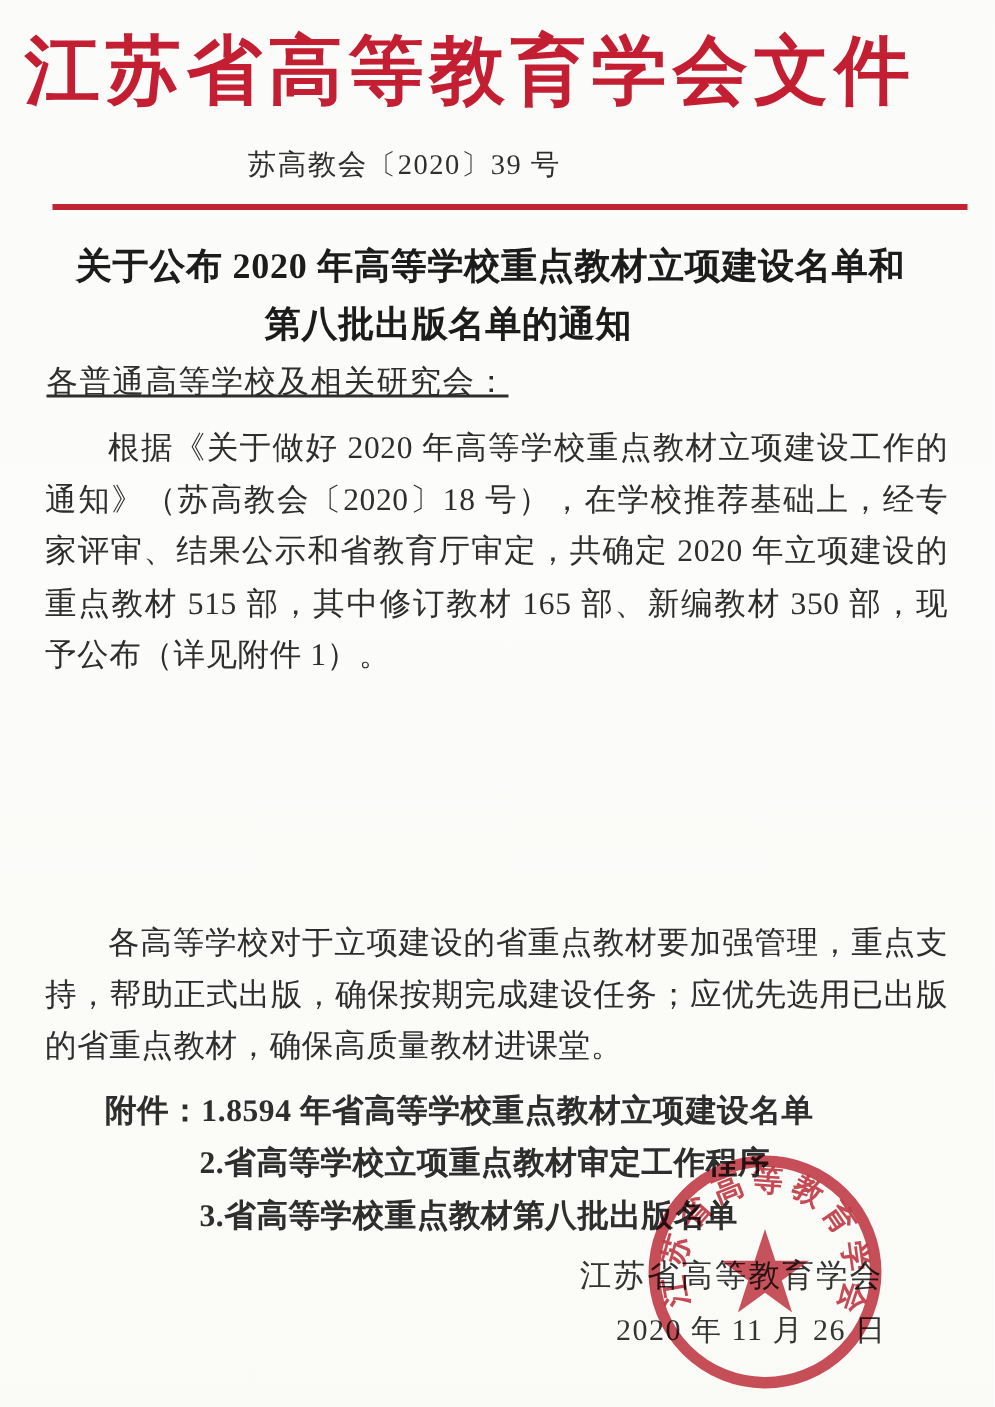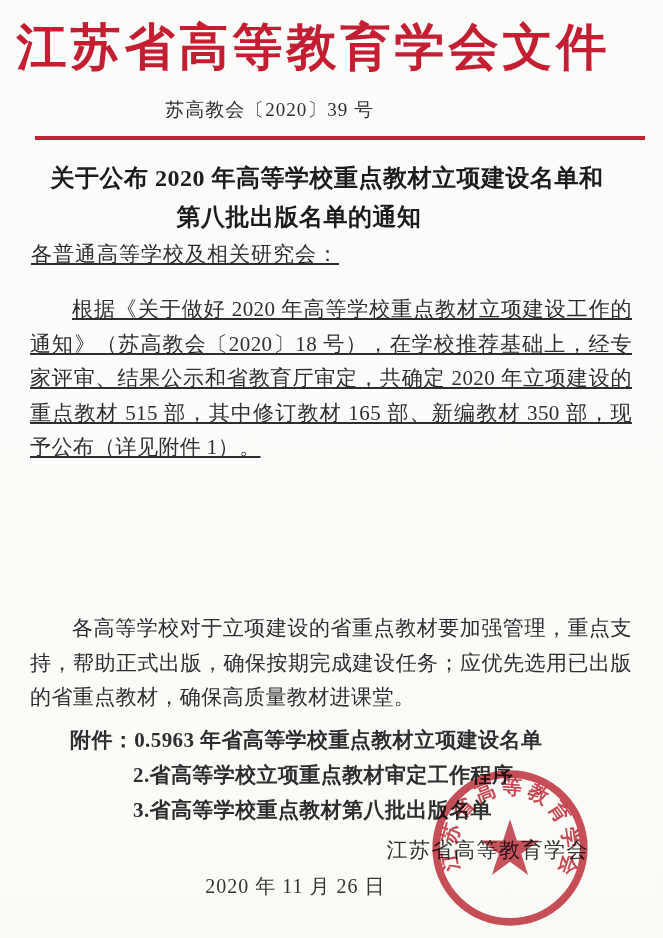--- a/index.html
+++ b/index.html
@@ -34,37 +34,37 @@
   .title-line2{transform:translateX(-28px);}
   .salutation{
     position:absolute;top:240px;left:31px;
     font-size:21px;letter-spacing:1px;text-decoration:underline;
   }
   .para{
     position:absolute;left:30px;width:602px;
     font-size:21px;line-height:34.6px;letter-spacing:0.4px;
     text-align:justify;text-indent:2em;color:#2e2e2e;
   }
-  .para-1{top:292px;text-decoration:underline;}
+  .para-1{top:281px;}
   .para-2{top:461px;}
   .para-3{top:611px;}
   .attachments{
     position:absolute;top:723px;left:70px;width:560px;
     font-size:21px;line-height:35px;letter-spacing:0.4px;font-weight:bold;
   }
   .attach-first{display:flex;}
   .attach-label{flex:0 0 auto;}
   .attach-item-cont{margin-left:63px;}
   .signature{
     position:absolute;top:836px;left:0;right:74px;
     text-align:right;font-size:21px;letter-spacing:1.5px;color:#343434;
   }
   .doc-date{
     position:absolute;top:873px;left:0;right:72px;
-    text-align:center;font-size:20px;letter-spacing:1px;color:#343434;
+    text-align:right;font-size:20px;letter-spacing:1px;color:#343434;
   }
   .seal{
     position:absolute;top:766px;left:428px;width:164px;height:164px;
     mix-blend-mode:multiply;opacity:0.92;
   }
 </style>
 </head>
 <body>
 
 <div class="page">
@@ -81,21 +81,21 @@
   </div>
 
   <div class="salutation">各普通高等学校及相关研究会：</div>
 
   <div class="para para-1">根据《关于做好 2020 年高等学校重点教材立项建设工作的通知》（苏高教会〔2020〕18 号），在学校推荐基础上，经专家评审、结果公示和省教育厅审定，共确定 2020 年立项建设的重点教材 515 部，其中修订教材 165 部、新编教材 350 部，现予公布（详见附件 1）。</div>
   <div class="para para-3">各高等学校对于立项建设的省重点教材要加强管理，重点支持，帮助正式出版，确保按期完成建设任务；应优先选用已出版的省重点教材，确保高质量教材进课堂。</div>
 
   <div class="attachments">
     <div class="attach-first">
       <span class="attach-label">附件：</span>
-      <span>0.5963 年省高等学校重点教材立项建设名单</span>
+      <span>1.8594 年省高等学校重点教材立项建设名单</span>
     </div>
     <div class="attach-item-cont">2.省高等学校立项重点教材审定工作程序</div>
     <div class="attach-item-cont">3.省高等学校重点教材第八批出版名单</div>
   </div>
 
   <div class="signature">江苏省高等教育学会</div>
 
   <div class="doc-date">2020 年 11 月 26 日</div>
 
   <svg class="seal" viewBox="0 0 160 160" xmlns="http://www.w3.org/2000/svg">

